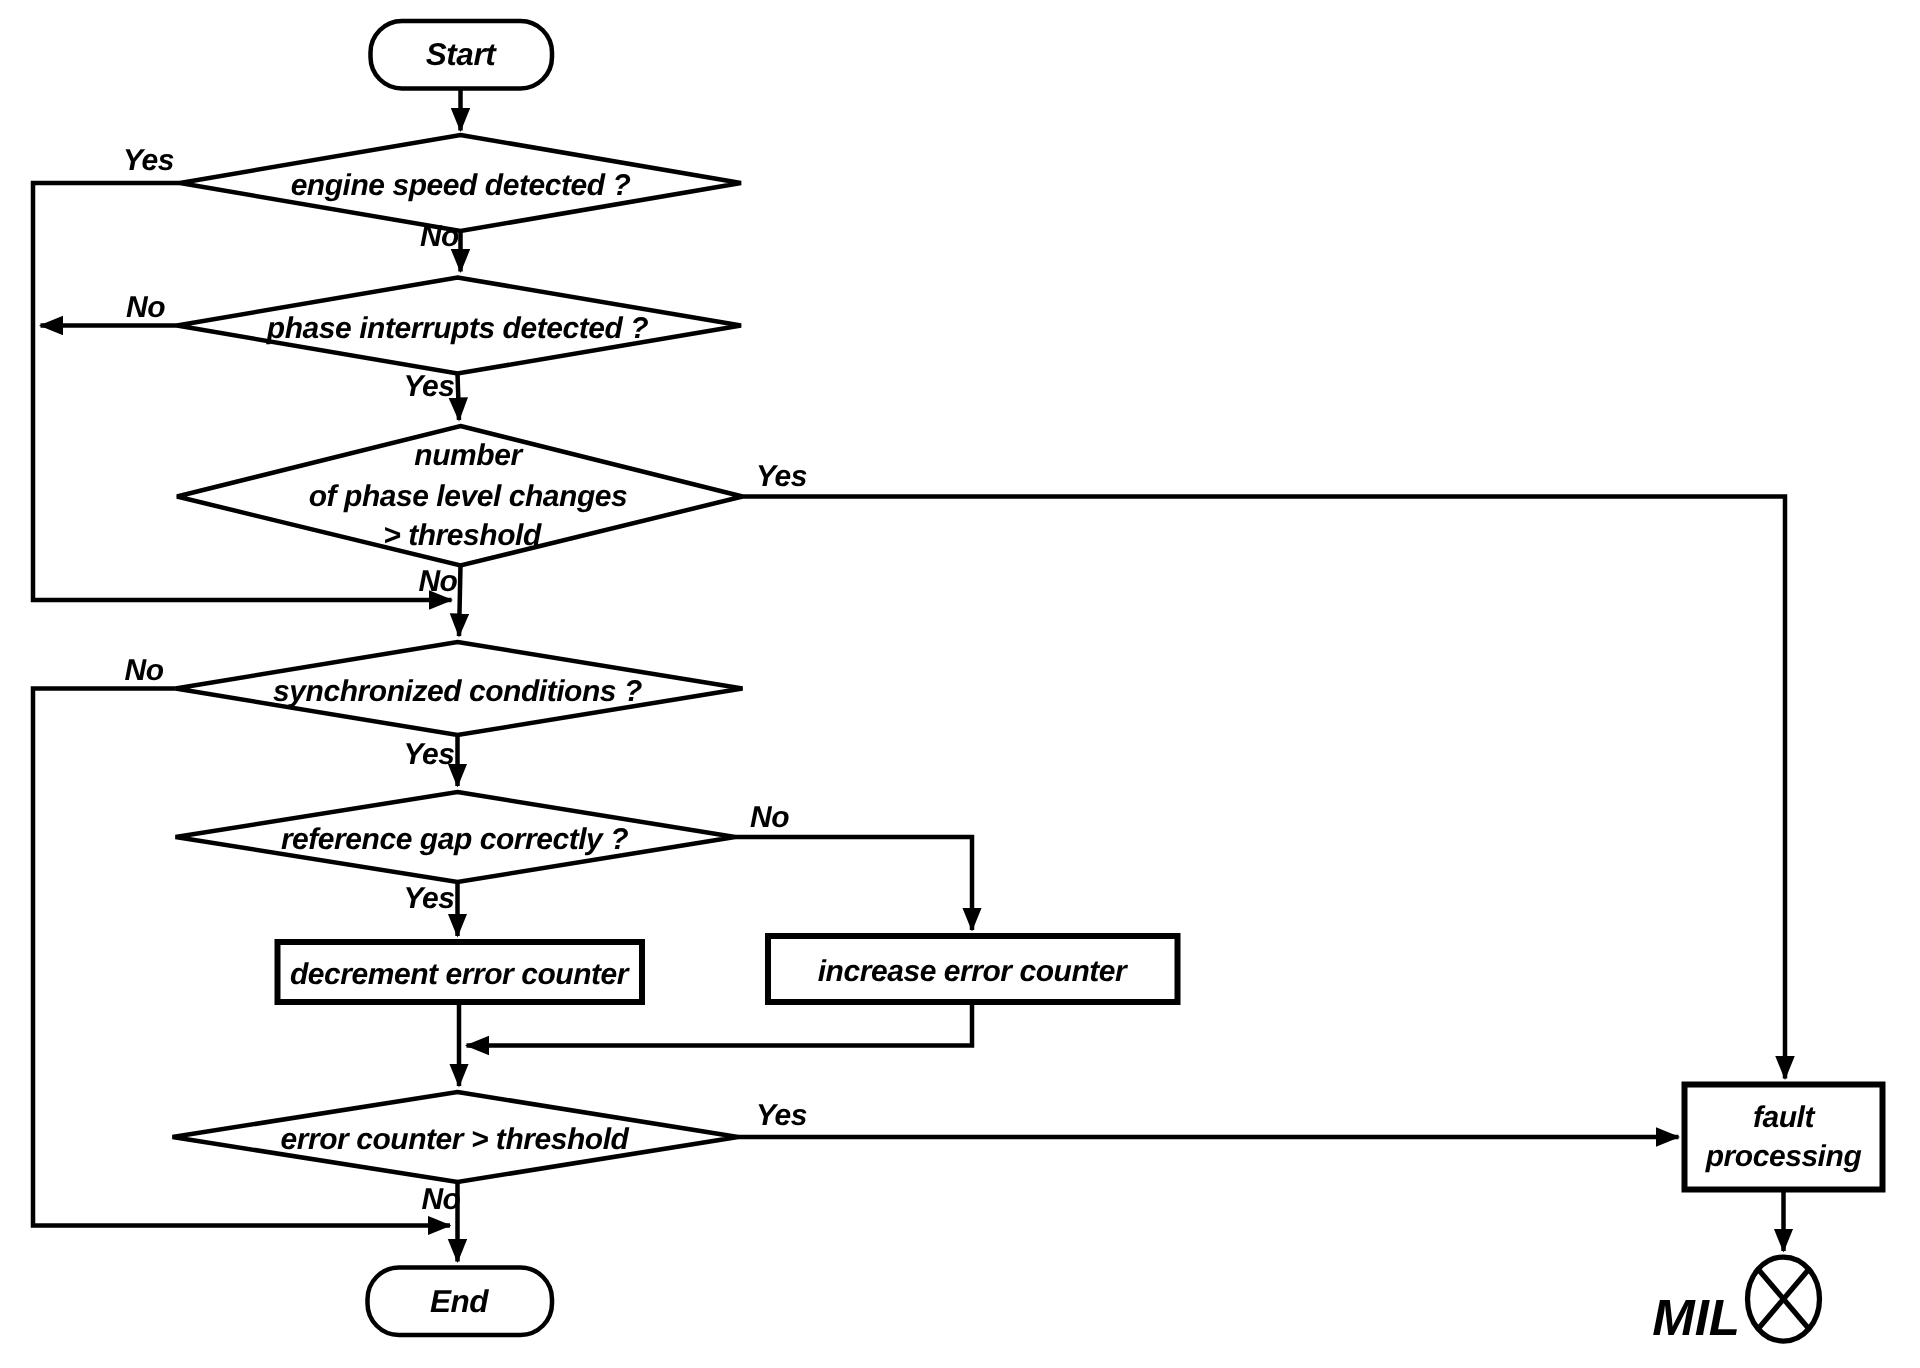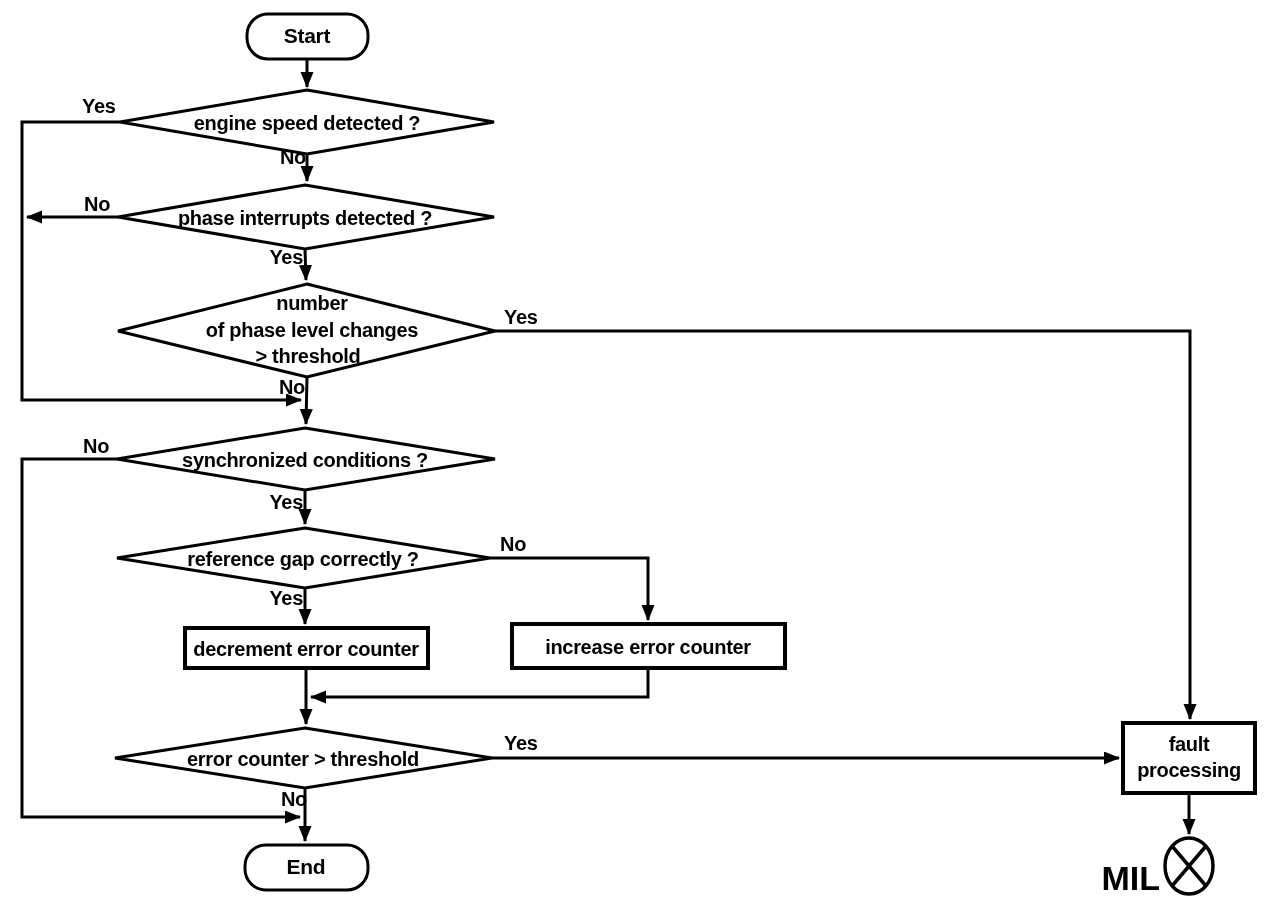--- a/index.html
+++ b/index.html
@@ -5,20 +5,21 @@
   html, body {
     margin: 0;
     padding: 0;
     background: #ffffff;
   }
   .canvas {
     width: 1180px;
     height: 912px;
     background: #ffffff;
     position: relative;
+    font-style: italic;
   }
   svg { display: block; }
   svg text {
     font-family: "Liberation Sans", sans-serif;
     font-weight: bold;
     fill: #000000;
     letter-spacing: -0.3px;
   }
   .shape {
     fill: #ffffff;

